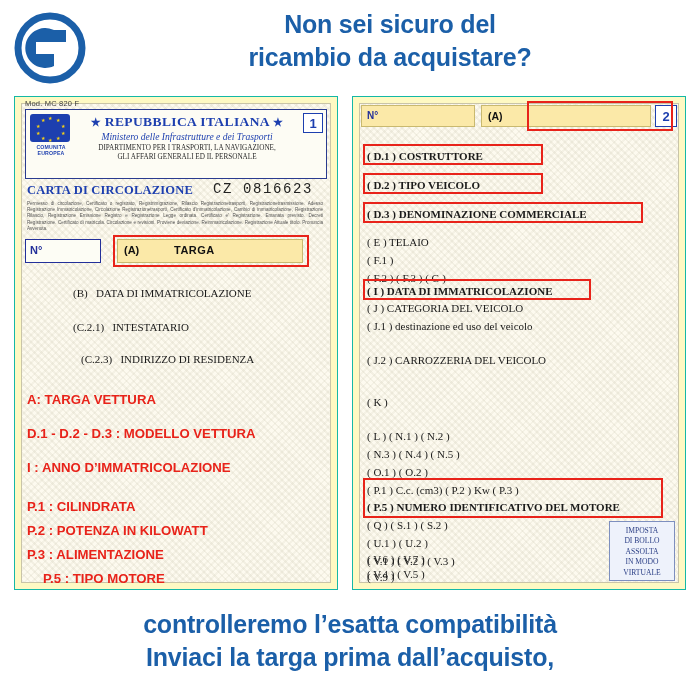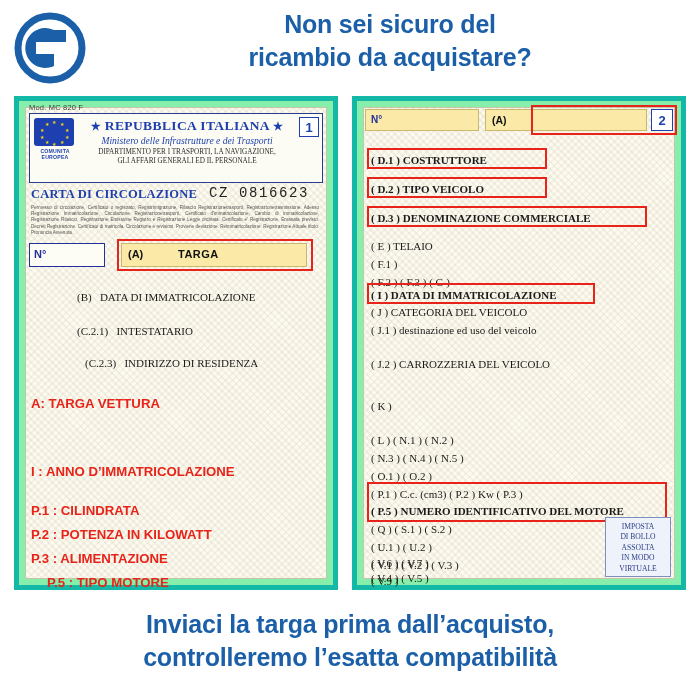--- a/index.html
+++ b/index.html
@@ -38,22 +38,22 @@
     font-weight:bold;
     font-size:25px;
     line-height:33px;
     letter-spacing:-0.2px;
     padding-top:8px;
   }
 
   
   .doc {
     position:absolute;
-    background:#86efac;
-    border:5px solid #14b8a6;
+    background:#fef9c3;
+    border:1px solid #14b8a6;
   }
   #doc-left  { left:14px;  top:96px; width:324px; height:494px; }
   #doc-right { left:352px; top:96px; width:334px; height:494px; }
 
   .paper {
     position:absolute; left:6px; top:6px; right:6px; bottom:6px;
     background:
       repeating-linear-gradient(45deg, rgba(190,185,160,0.16) 0 2px, rgba(255,255,255,0) 2px 5px),
       repeating-linear-gradient(-45deg, rgba(190,185,160,0.13) 0 2px, rgba(255,255,255,0) 2px 5px),
       #fdfaef;
@@ -274,20 +274,21 @@
     <div class="field-label" style="left:2px; top:212px;">
       <span>(C.2.1)</span>
       &nbsp;&nbsp;<span>INTESTATARIO</span>
     </div>
     <div class="field-label" style="left:10px; top:244px;">
       <span>(C.2.3)</span>
       &nbsp;&nbsp;<span>INDIRIZZO DI RESIDENZA</span>
     </div>
 
     <div class="redtext" style="left:2px; top:283px;">A: TARGA VETTURA</div>
+    <div class="redtext" style="left:2px; top:317px;">D.1 - D.2 - D.3 : MODELLO VETTURA</div>
     <div class="redtext" style="left:2px; top:351px;">I : ANNO D’IMMATRICOLAZIONE</div>
     <div class="redtext" style="left:2px; top:390px;">P.1 : CILINDRATA</div>
     <div class="redtext" style="left:2px; top:414px;">P.2 : POTENZA IN KILOWATT</div>
     <div class="redtext" style="left:2px; top:438px;">P.3 : ALIMENTAZIONE</div>
     <div class="redtext" style="left:2px; top:462px;padding-left:16px;">P.5 :  TIPO MOTORE</div>
   </div>
 </div>
 
 <div class="doc" id="doc-right">
   <div class="paper"></div>
@@ -340,15 +341,15 @@
 
     <div class="bollo" style="white-space:pre-line;">IMPOSTA
 DI BOLLO
 ASSOLTA
 IN MODO
 VIRTUALE</div>
   </div>
 </div>
 
 <div id="footer">
+  <div>controlleremo l’esatta compatibilità</div>
   <div>Inviaci la targa prima dall’acquisto,</div>
-  <div>controlleremo l’esatta compatibilità</div>
 </div>
 
 </body></html>

